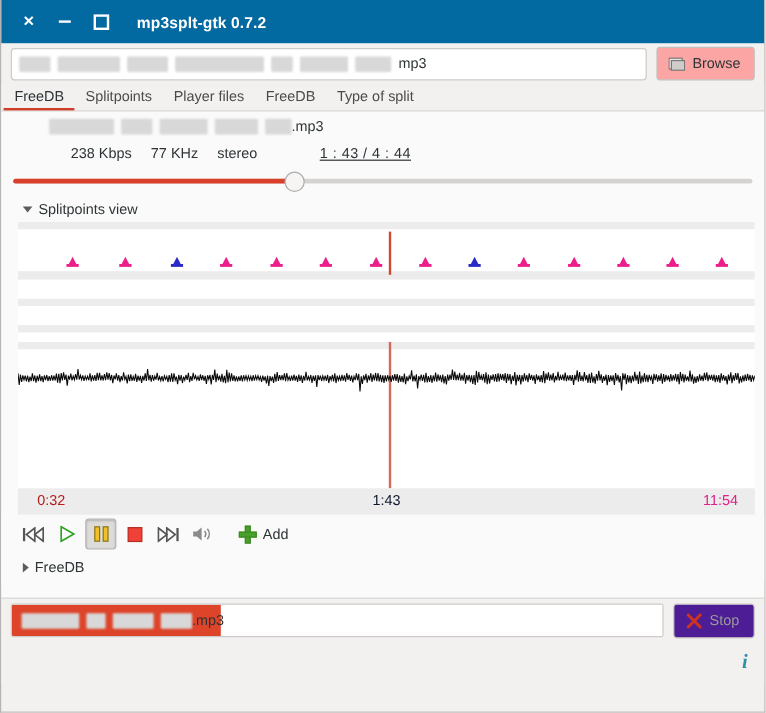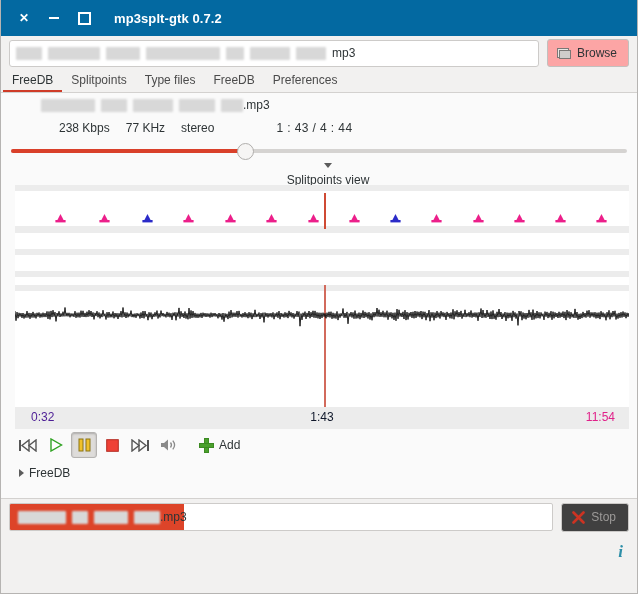--- a/index.html
+++ b/index.html
@@ -160,21 +160,21 @@
     font-size: 12px;
   }
   .infoline {
     height: 22px;
     display: flex; align-items: center;
     font-size: 12px;
     color: #2e3436;
     padding-left: 58px;
     gap: 16px;
   }
-  .infoline .pos { margin-left: 46px; letter-spacing: 0.4px; }
+  .infoline .pos { margin-left: 36px; letter-spacing: 0.4px; text-decoration: underline; }
 
   
   .seekwrap {
     height: 24px;
     display: flex; align-items: center;
     padding: 0 10px;
     position: relative;
   }
   .seek-track {
     position: relative;
@@ -201,21 +201,20 @@
 
   
   .expander {
     height: 22px;
     display: flex; align-items: center;
     gap: 5px;
     padding-left: 18px;
     font-size: 12px;
     color: #2e3436;
     cursor: pointer;
-    flex-direction: column;
   }
   .tri-down {
     width: 0; height: 0;
     border-left: 4px solid transparent;
     border-right: 4px solid transparent;
     border-top: 5px solid #5c5c5c;
   }
   .tri-right {
     width: 0; height: 0;
     border-top: 4px solid transparent;
@@ -254,21 +253,21 @@
   .wave-svg { position: absolute; left: 0; top: 108px; }
 
   .timesrow {
     position: relative;
     margin: 0 8px 0 14px;
     height: 22px;
     background: #ececec;
     font-size: 12px;
   }
   .timesrow span { position: absolute; top: 3px; }
-  .t-left  { left: 16px;  color: #4c1d95; }
+  .t-left  { left: 16px;  color: #b91c1c; }
   .t-mid   { left: 50%; transform: translateX(-50%); color: #0f172a; }
   .t-right { right: 14px; color: #e0218a; }
 
   
   .transport {
     position: relative;
     height: 32px;
     display: flex; align-items: center;
     padding-left: 14px;
     gap: 2px;
@@ -358,21 +357,21 @@
     position: relative;
     display: flex; align-items: center;
     padding-left: 8px;
     font-size: 12px;
   }
   .stop-btn {
     flex: none;
     height: 29px;
     display: flex; align-items: center; gap: 6px;
     padding: 0 12px 0 10px;
-    background: #404040;
+    background: #4c1d95;
     border: 1px solid #cbc9c7;
     border-radius: 3px;
     font-size: 12px;
     color: #9c9a98;
     cursor: default;
   }
   .x-ico { width: 13px; height: 13px; }
 
   .infobar {
     height: 34px;
@@ -425,23 +424,23 @@
           <rect x="2.5" y="3.5" width="11" height="8" fill="#cfcdcb" stroke="#7a7876"></rect>
         </svg>
       </span>
       <span>Browse</span>
     </div>
   </div>
 
   <div class="tabs">
     <div class="tab active">FreeDB</div>
     <div class="tab">Splitpoints</div>
-    <div class="tab">Type files</div>
+    <div class="tab">Player files</div>
     <div class="tab">FreeDB</div>
-    <div class="tab">Preferences</div>
+    <div class="tab">Type of split</div>
   </div>
 
   <div class="pane">
 
     <div class="fileline">
       <span class="redact">
         <span class="rblk" style="width:54px"></span>
         <span class="rblk" style="width:26px"></span>
         <span class="rblk" style="width:40px"></span>
         <span class="rblk" style="width:36px"></span>

